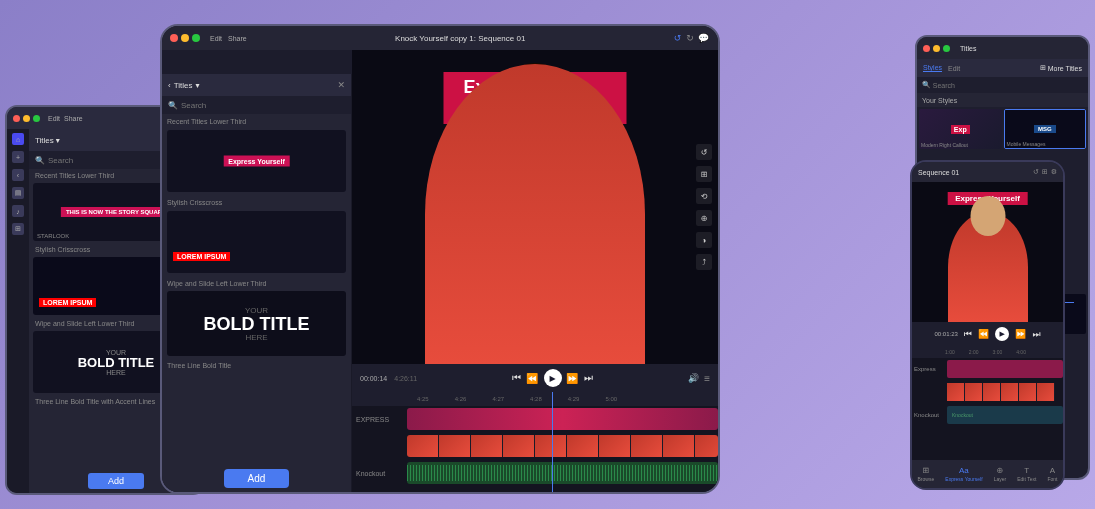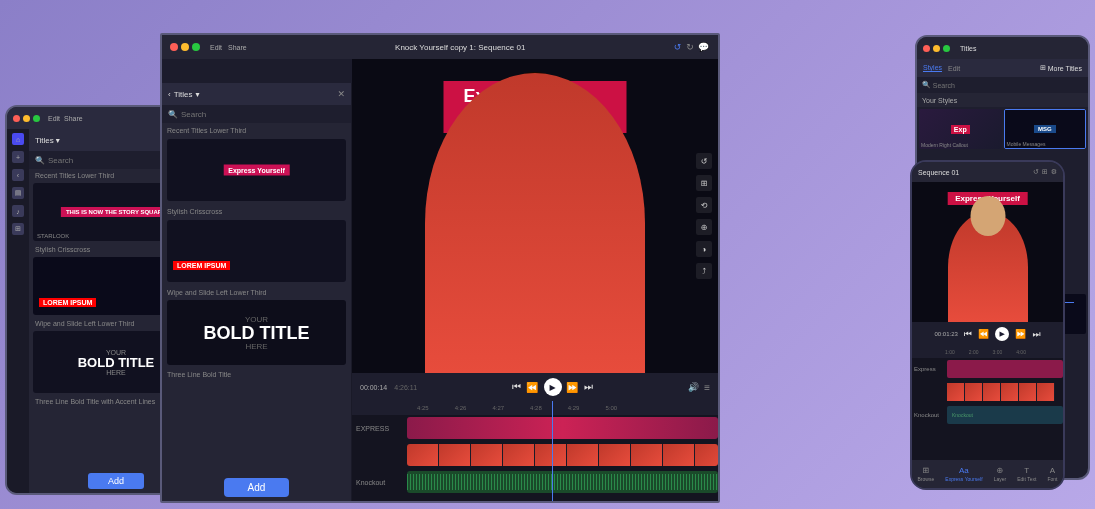--- a/index.html
+++ b/index.html
@@ -164,25 +164,25 @@
     }
     .tl-add-btn button {
       background: #4a7af0; color: white; border: none; border-radius: 3px;
       font-size: 9px; padding: 3px 20px; cursor: pointer;
     }
 
     
     .desktop-main {
       position: absolute;
       left: 160px;
-      top: 33px;
+      top: 24px;
       width: 560px;
       height: 470px;
       background: #1c1c2c;
-      border-radius: 2px;
+      border-radius: 18px;
       border: 2px solid #5a5a7a;
       overflow: hidden;
       z-index: 3;
       display: flex;
       flex-direction: column;
     }
 
     .dm-topbar {
       background: #252535;
       height: 24px;

